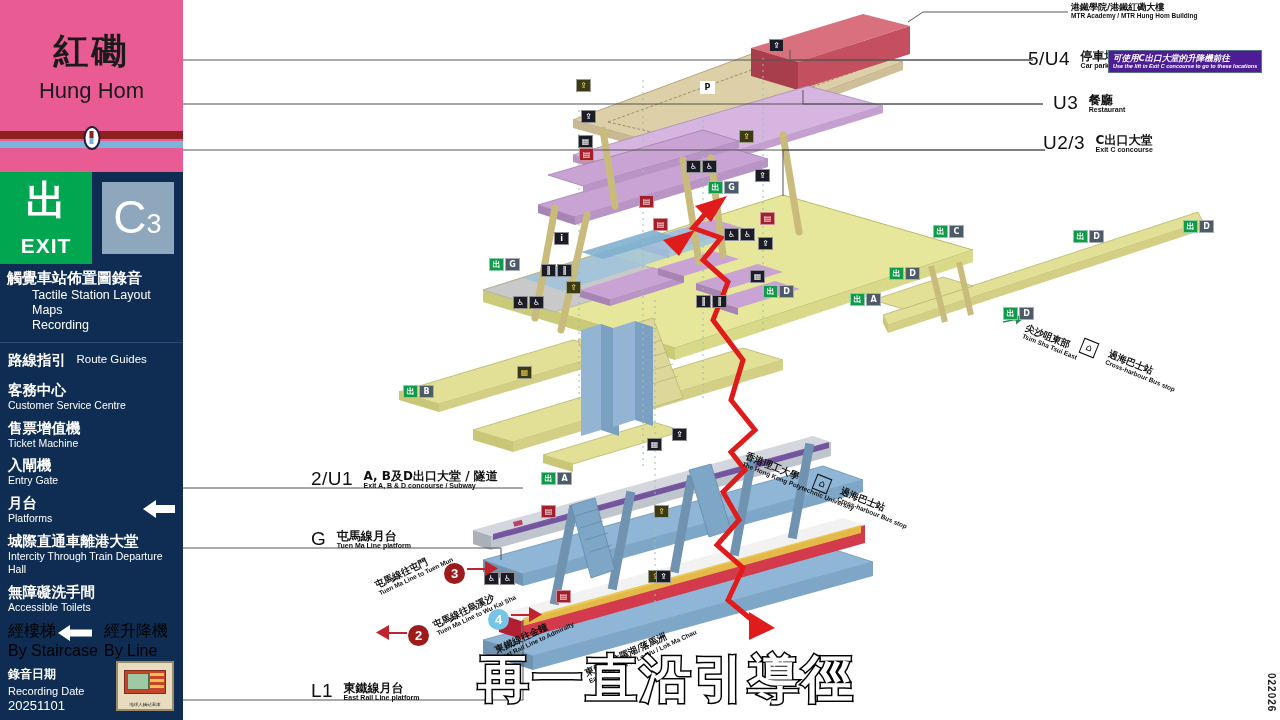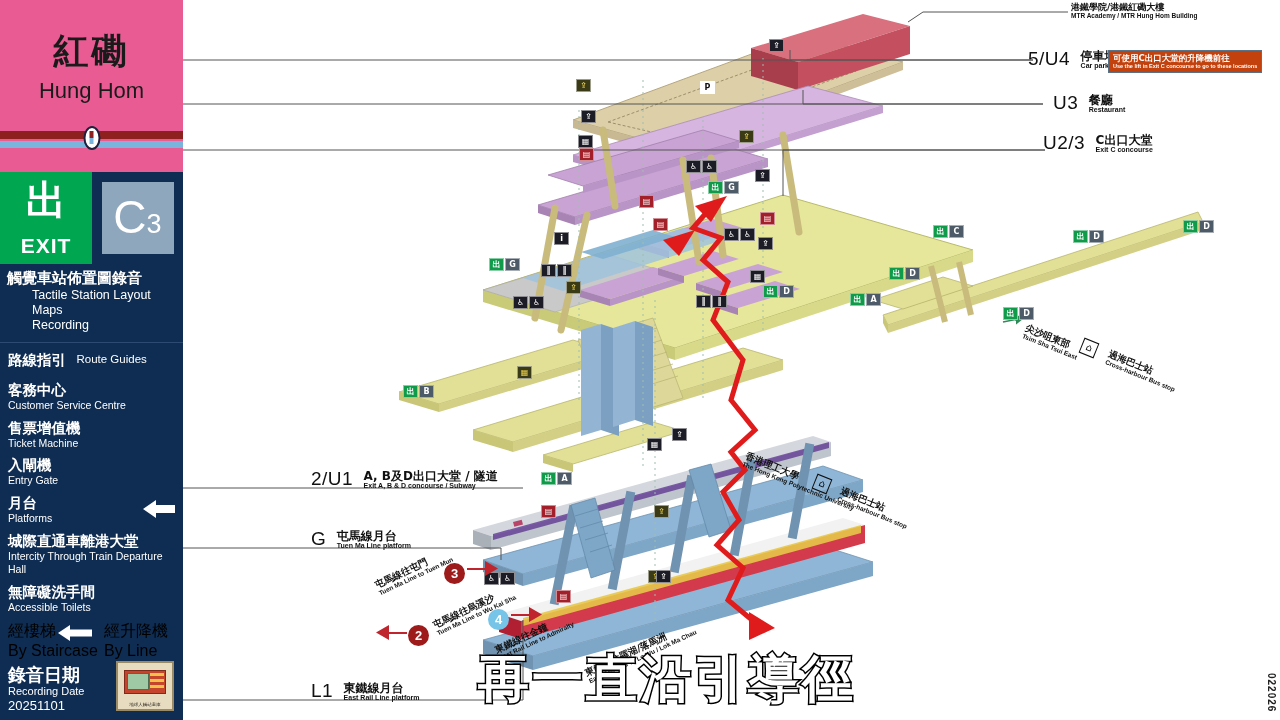--- a/index.html
+++ b/index.html
@@ -120,21 +120,21 @@
     width: 32px; height: 20px;
   }
   .arrow-left svg { display:block; }
 
   .dual-row { position: relative; padding: 4px 8px; min-height: 34px; }
   .dual-left { position: absolute; left: 8px; top: 4px; }
   .dual-right { position: absolute; left: 104px; top: 4px; }
   .dual-arrow { position: absolute; left: 58px; top: 7px; width: 34px; height: 18px; }
 
   .rec-block { position: relative; padding: 8px 8px; margin-top: 6px; }
-  .rec-block .zh { font-size: 18px; font-weight: bold; color:#fff;
+  .rec-block .zh { font-size: 12px; font-weight: bold; color:#fff;
       font-family:"DejaVu Sans", sans-serif; line-height: 19px; }
   .rec-block .en { font-size: 11px; color:#fff; line-height: 14px;
       font-family:"Liberation Sans", sans-serif; }
   .rec-block .date { font-size: 13px; color:#fff; line-height: 16px;
       font-family:"Liberation Sans", sans-serif; }
   .rec-thumb {
     position:absolute; right: 9px; top: 4px;
     width: 58px; height: 50px; background: #e8dcc0;
     border: 2px solid #9b8a66;
   }
@@ -170,22 +170,23 @@
   .lvl-label .en { font-size: 7px; font-weight: bold; color:#111; line-height: 8px;
      font-family:"Liberation Sans", sans-serif; display:block; }
 
   .top-note { position: absolute; text-align: left; }
   .top-note .zh { font-size: 9px; font-weight: bold; color:#111; line-height:10px;
       font-family:"DejaVu Sans", sans-serif; }
   .top-note .en { font-size: 6.5px; font-weight: bold; color:#111; line-height: 8px;
       font-family:"Liberation Sans", sans-serif; }
 
   .lift-callout {
-    position: absolute; background: #c2410c; padding: 2px 4px;
+    position: absolute; background: #4c1d95; padding: 2px 4px;
     border: 1px solid #5a7287;
+    font-style: italic;
   }
   .lift-callout .zh { font-size: 8.5px; font-weight: bold; color:#fff; line-height: 10px;
       font-family:"DejaVu Sans", sans-serif; white-space: nowrap; }
   .lift-callout .en { font-size: 5.5px; font-weight: bold; color:#fff; line-height: 7px;
       font-family:"Liberation Sans", sans-serif; white-space: nowrap; }
 
   .rot-label { position: absolute; transform-origin: 0 0; white-space: nowrap; }
   .rot-label .zh { font-size: 9.5px; font-weight: bold; color:#111; line-height:11px;
       font-family:"DejaVu Sans", sans-serif; }
   .rot-label .en { font-size: 6.5px; font-weight: bold; color:#111; line-height: 8px;

